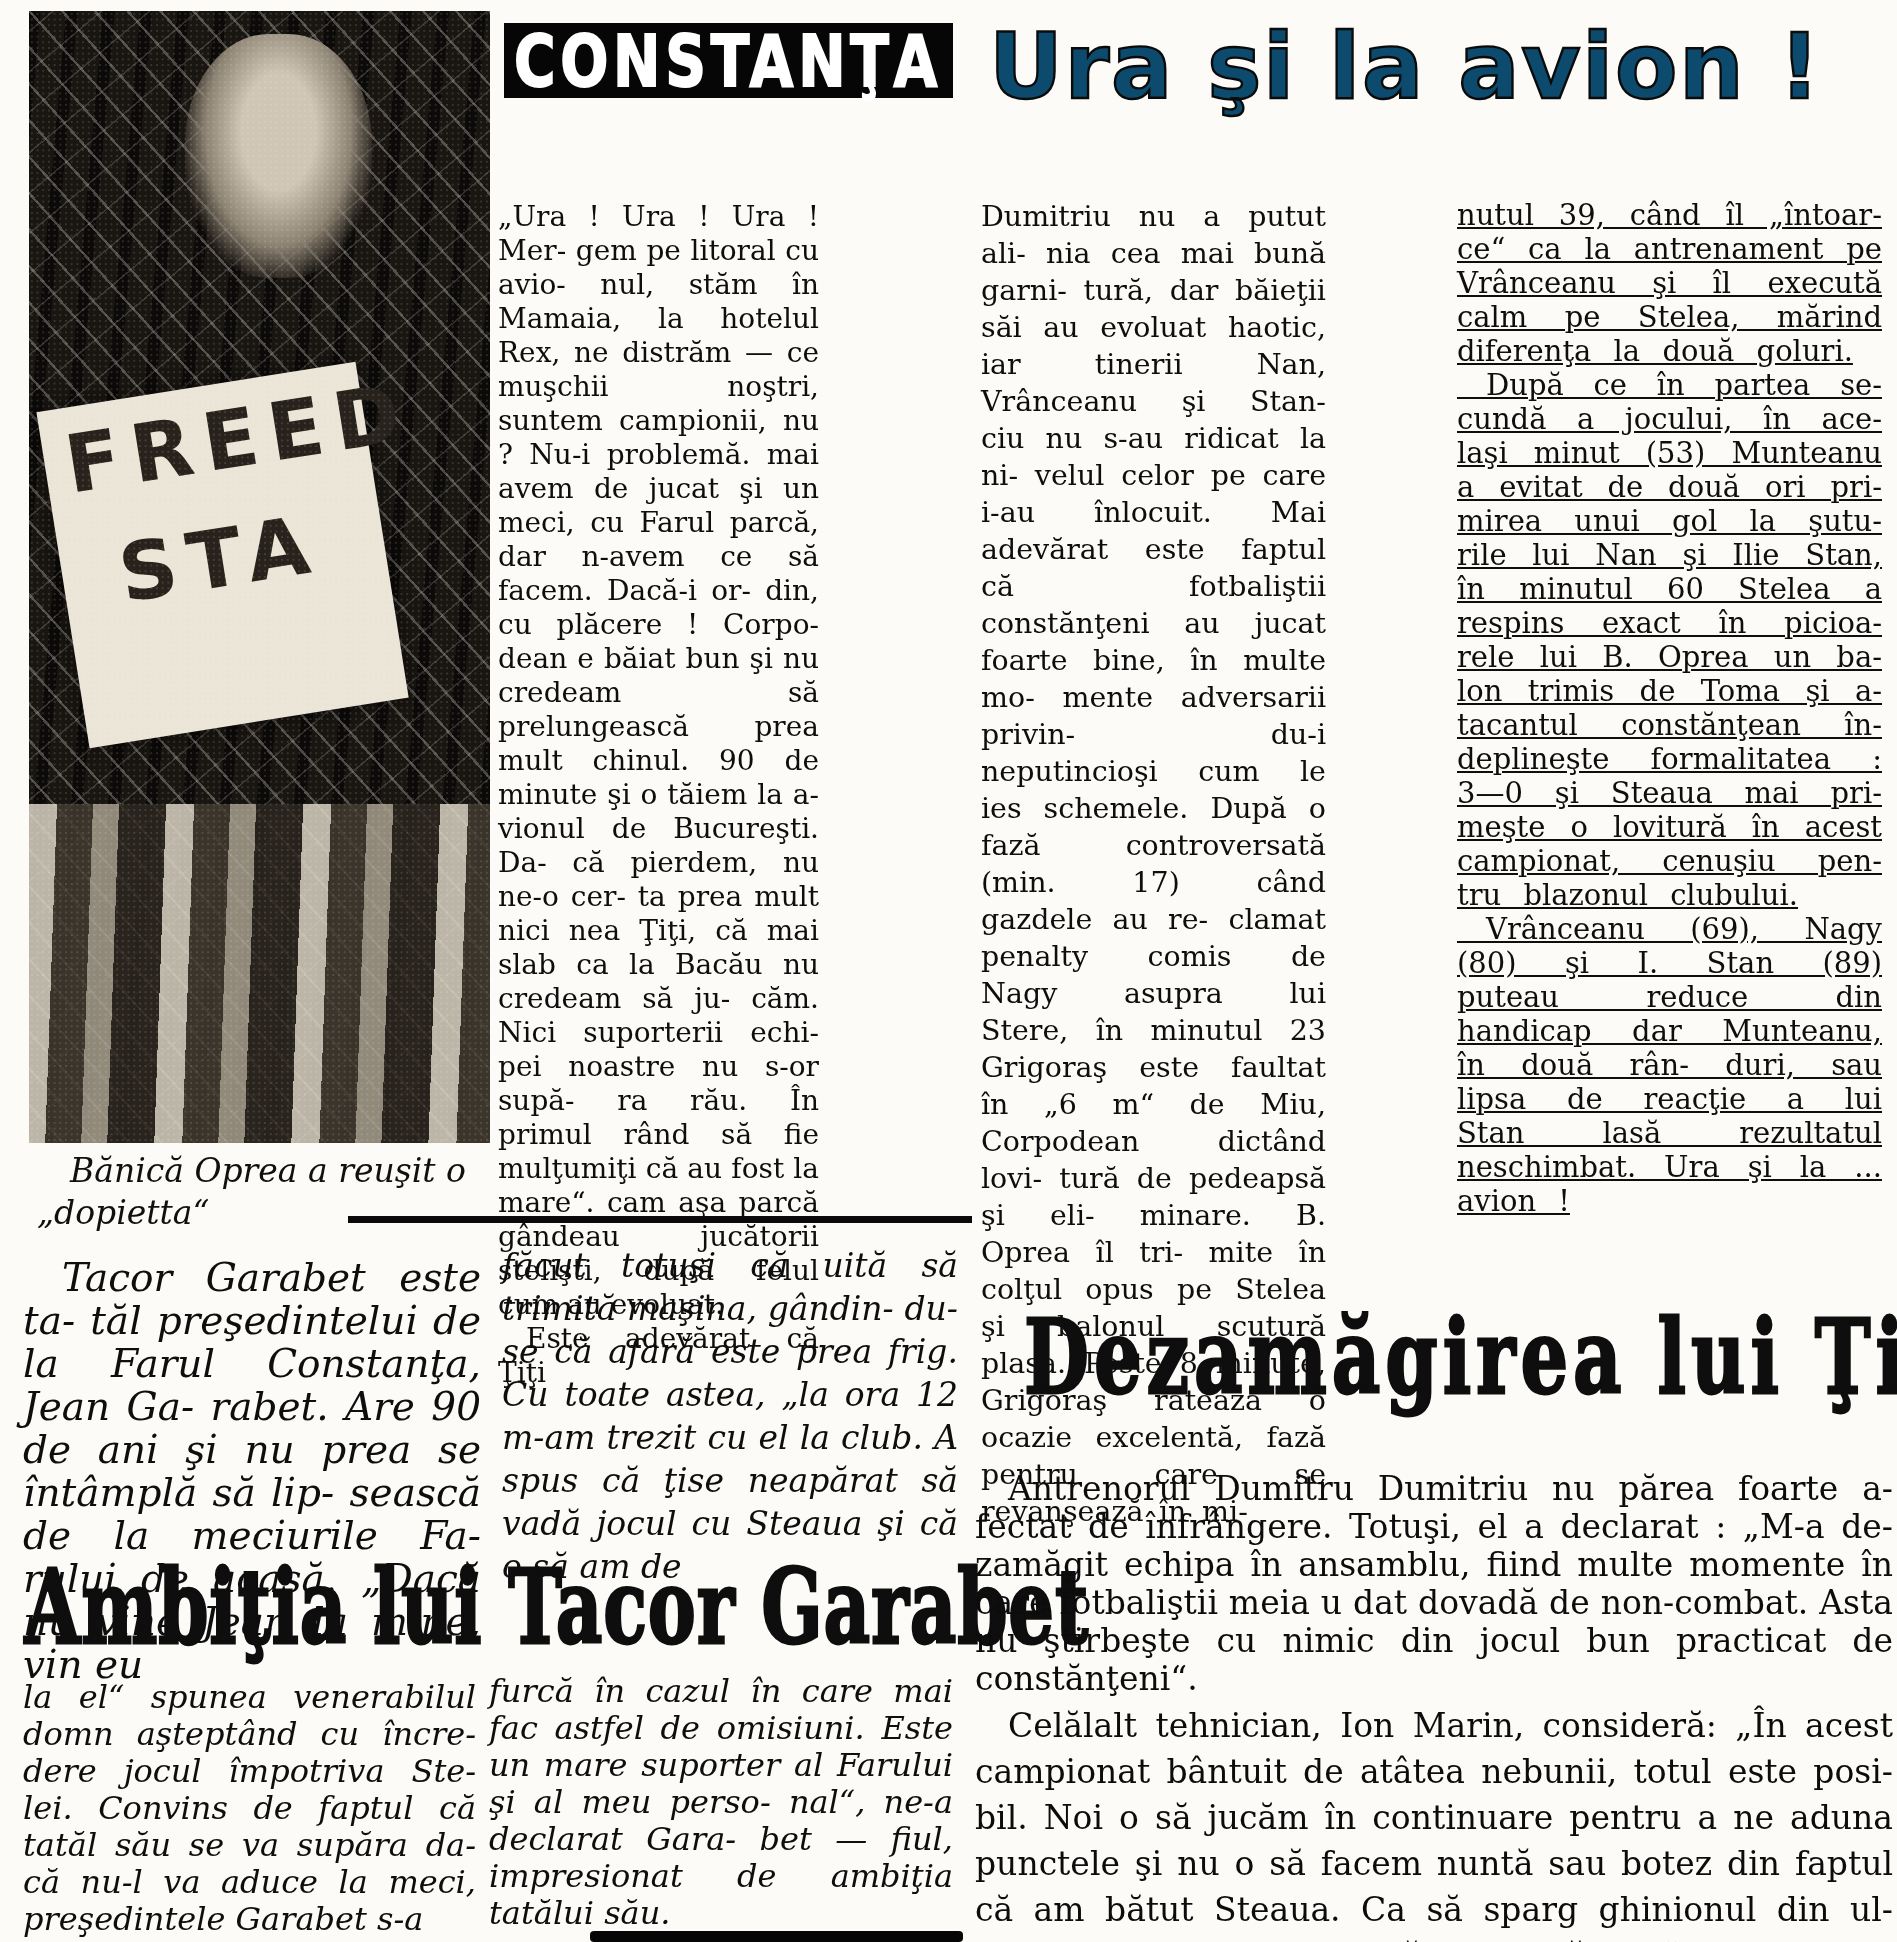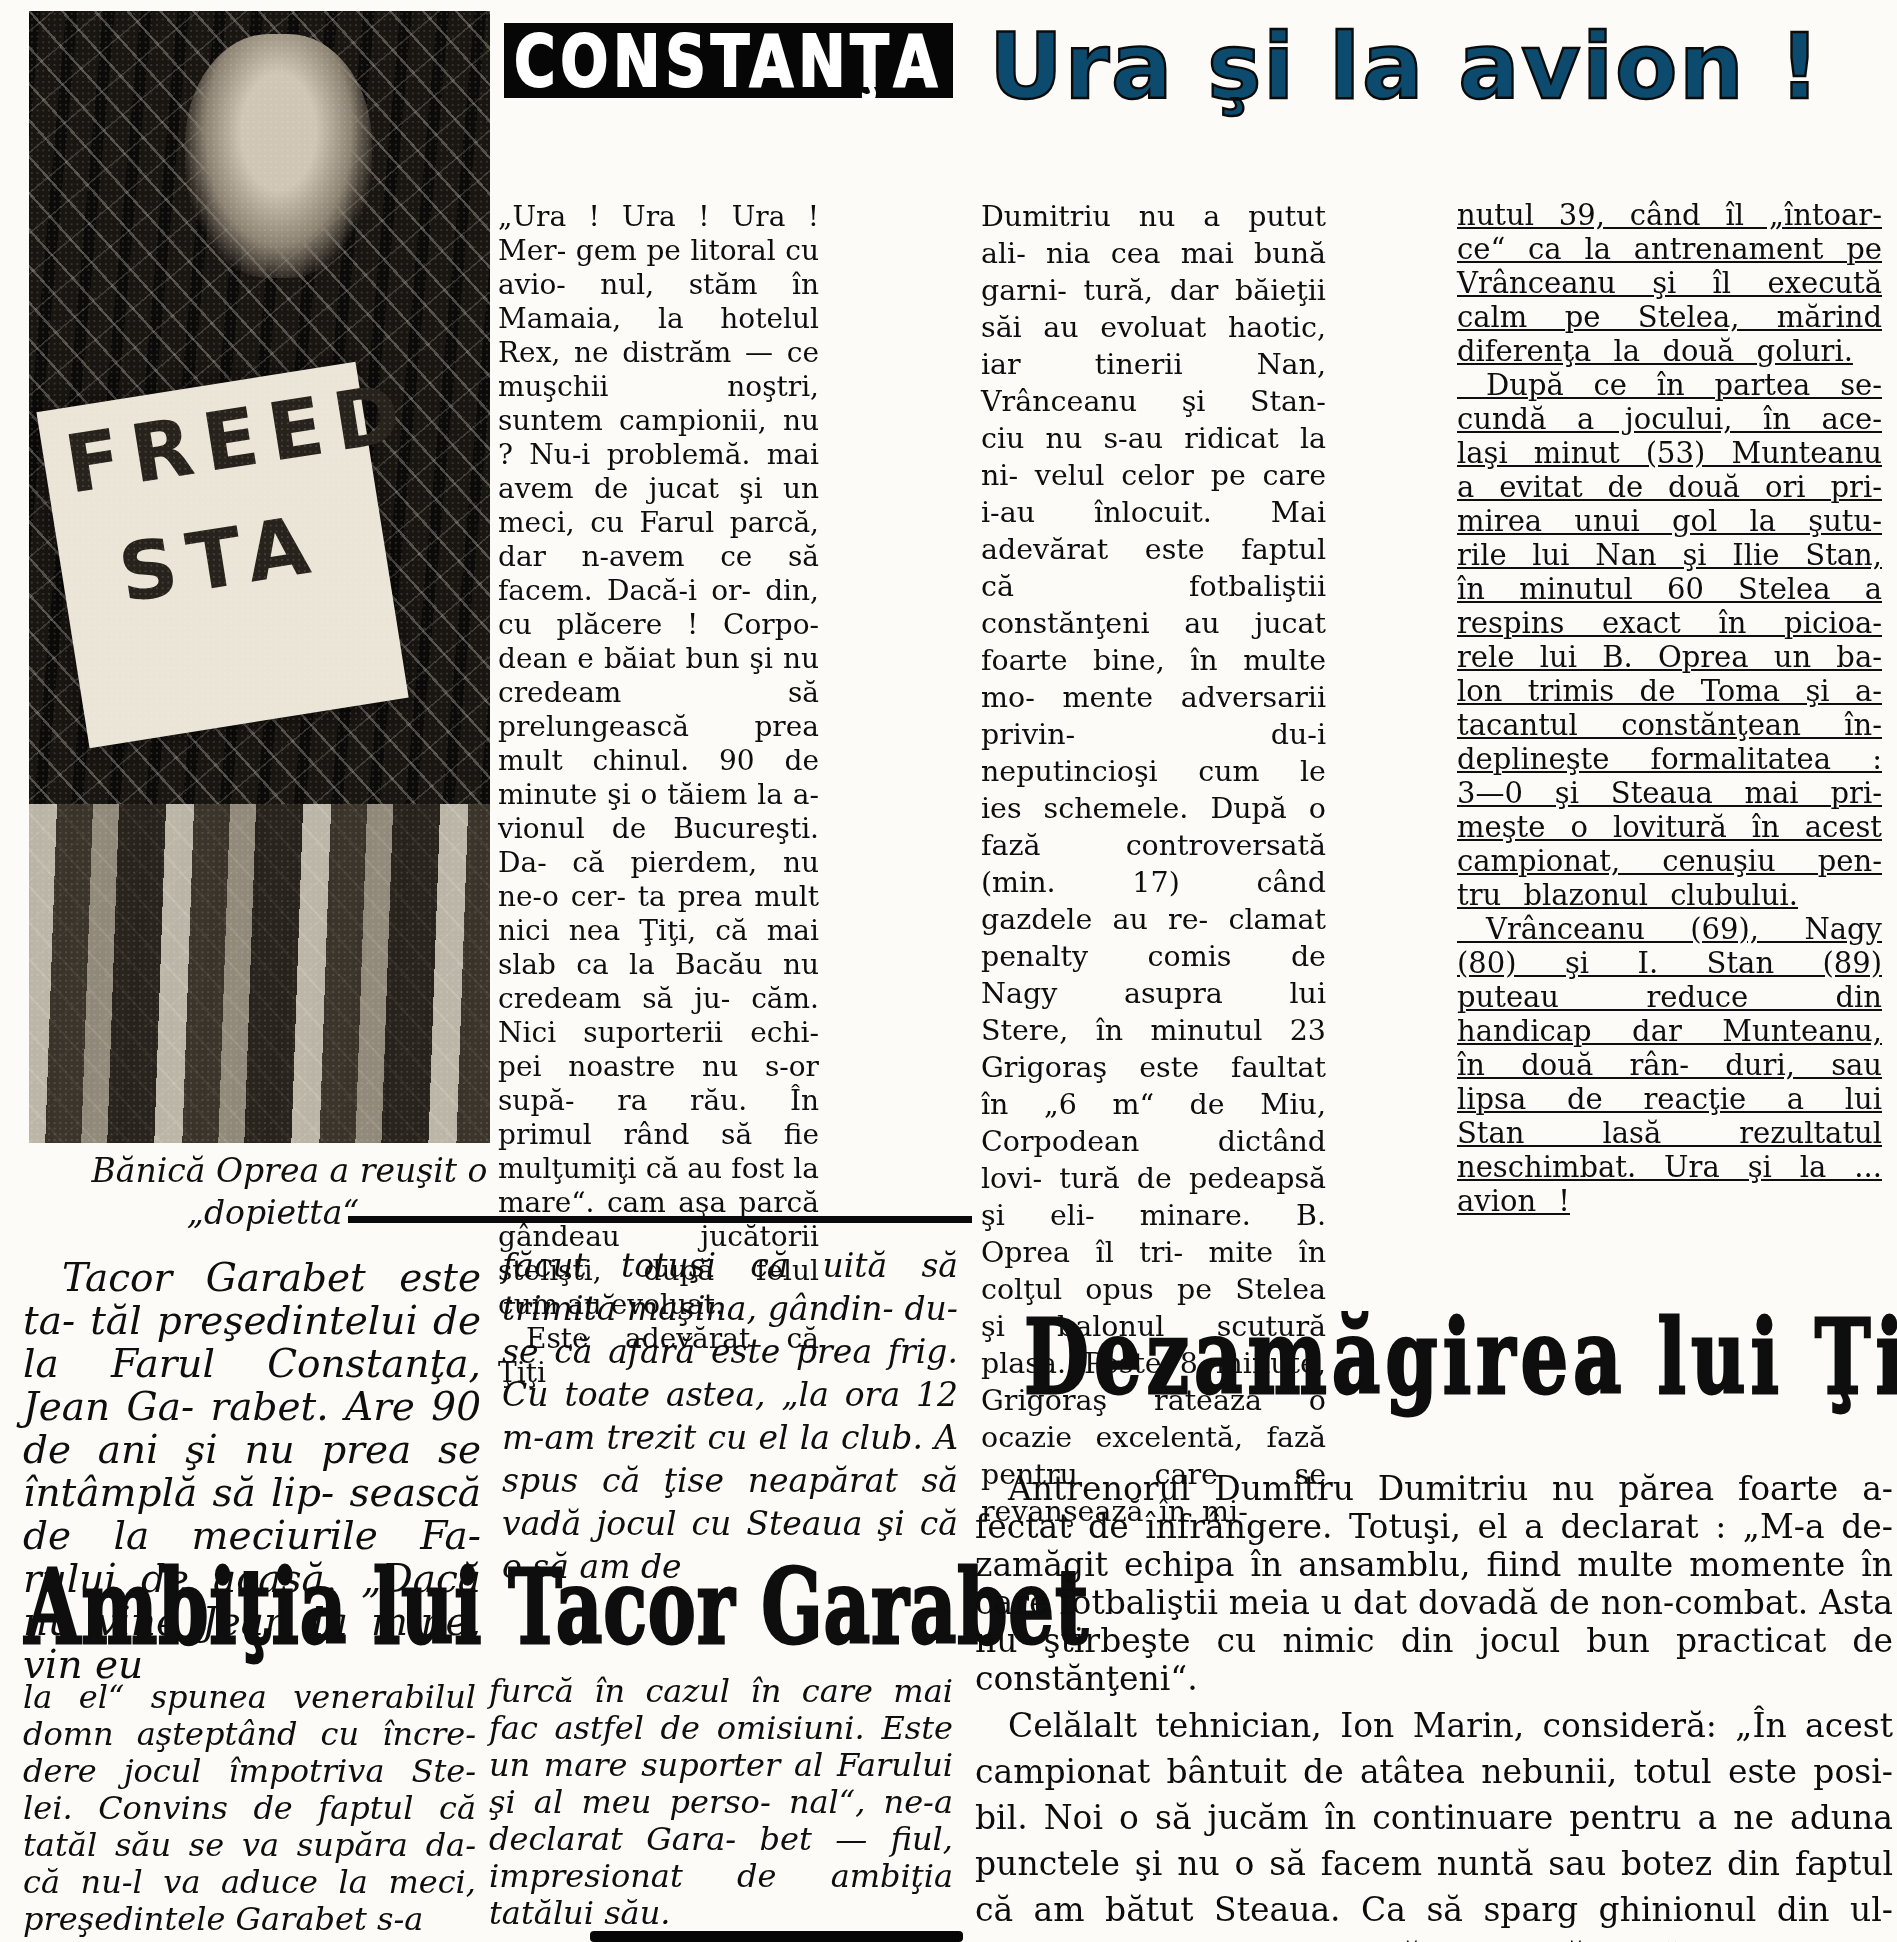--- a/index.html
+++ b/index.html
@@ -43,21 +43,20 @@
   .dots {
     position:absolute; inset:0;
     background-image:radial-gradient(rgba(255,255,255,.13) 1px, transparent 1.5px);
     background-size:5.7px 5.7px;
   }
 
   .caption {
     position:absolute; left:37px; top:1150px; width:472px;
     font-style:italic; font-size:33px; line-height:42px;
     white-space:pre-line;
-    text-align:center;
   }
 
   
   .kicker {
     position:absolute; left:504px; top:23px; width:449px; height:75px;
     background:#060606; display:flex; align-items:center; justify-content:center;
   }
   .kicker-text {
     font-family:"DejaVu Sans", sans-serif; font-weight:bold; color:#ffffff;
     font-size:59px; letter-spacing:4.9px; transform:scale(.96,1.22);

